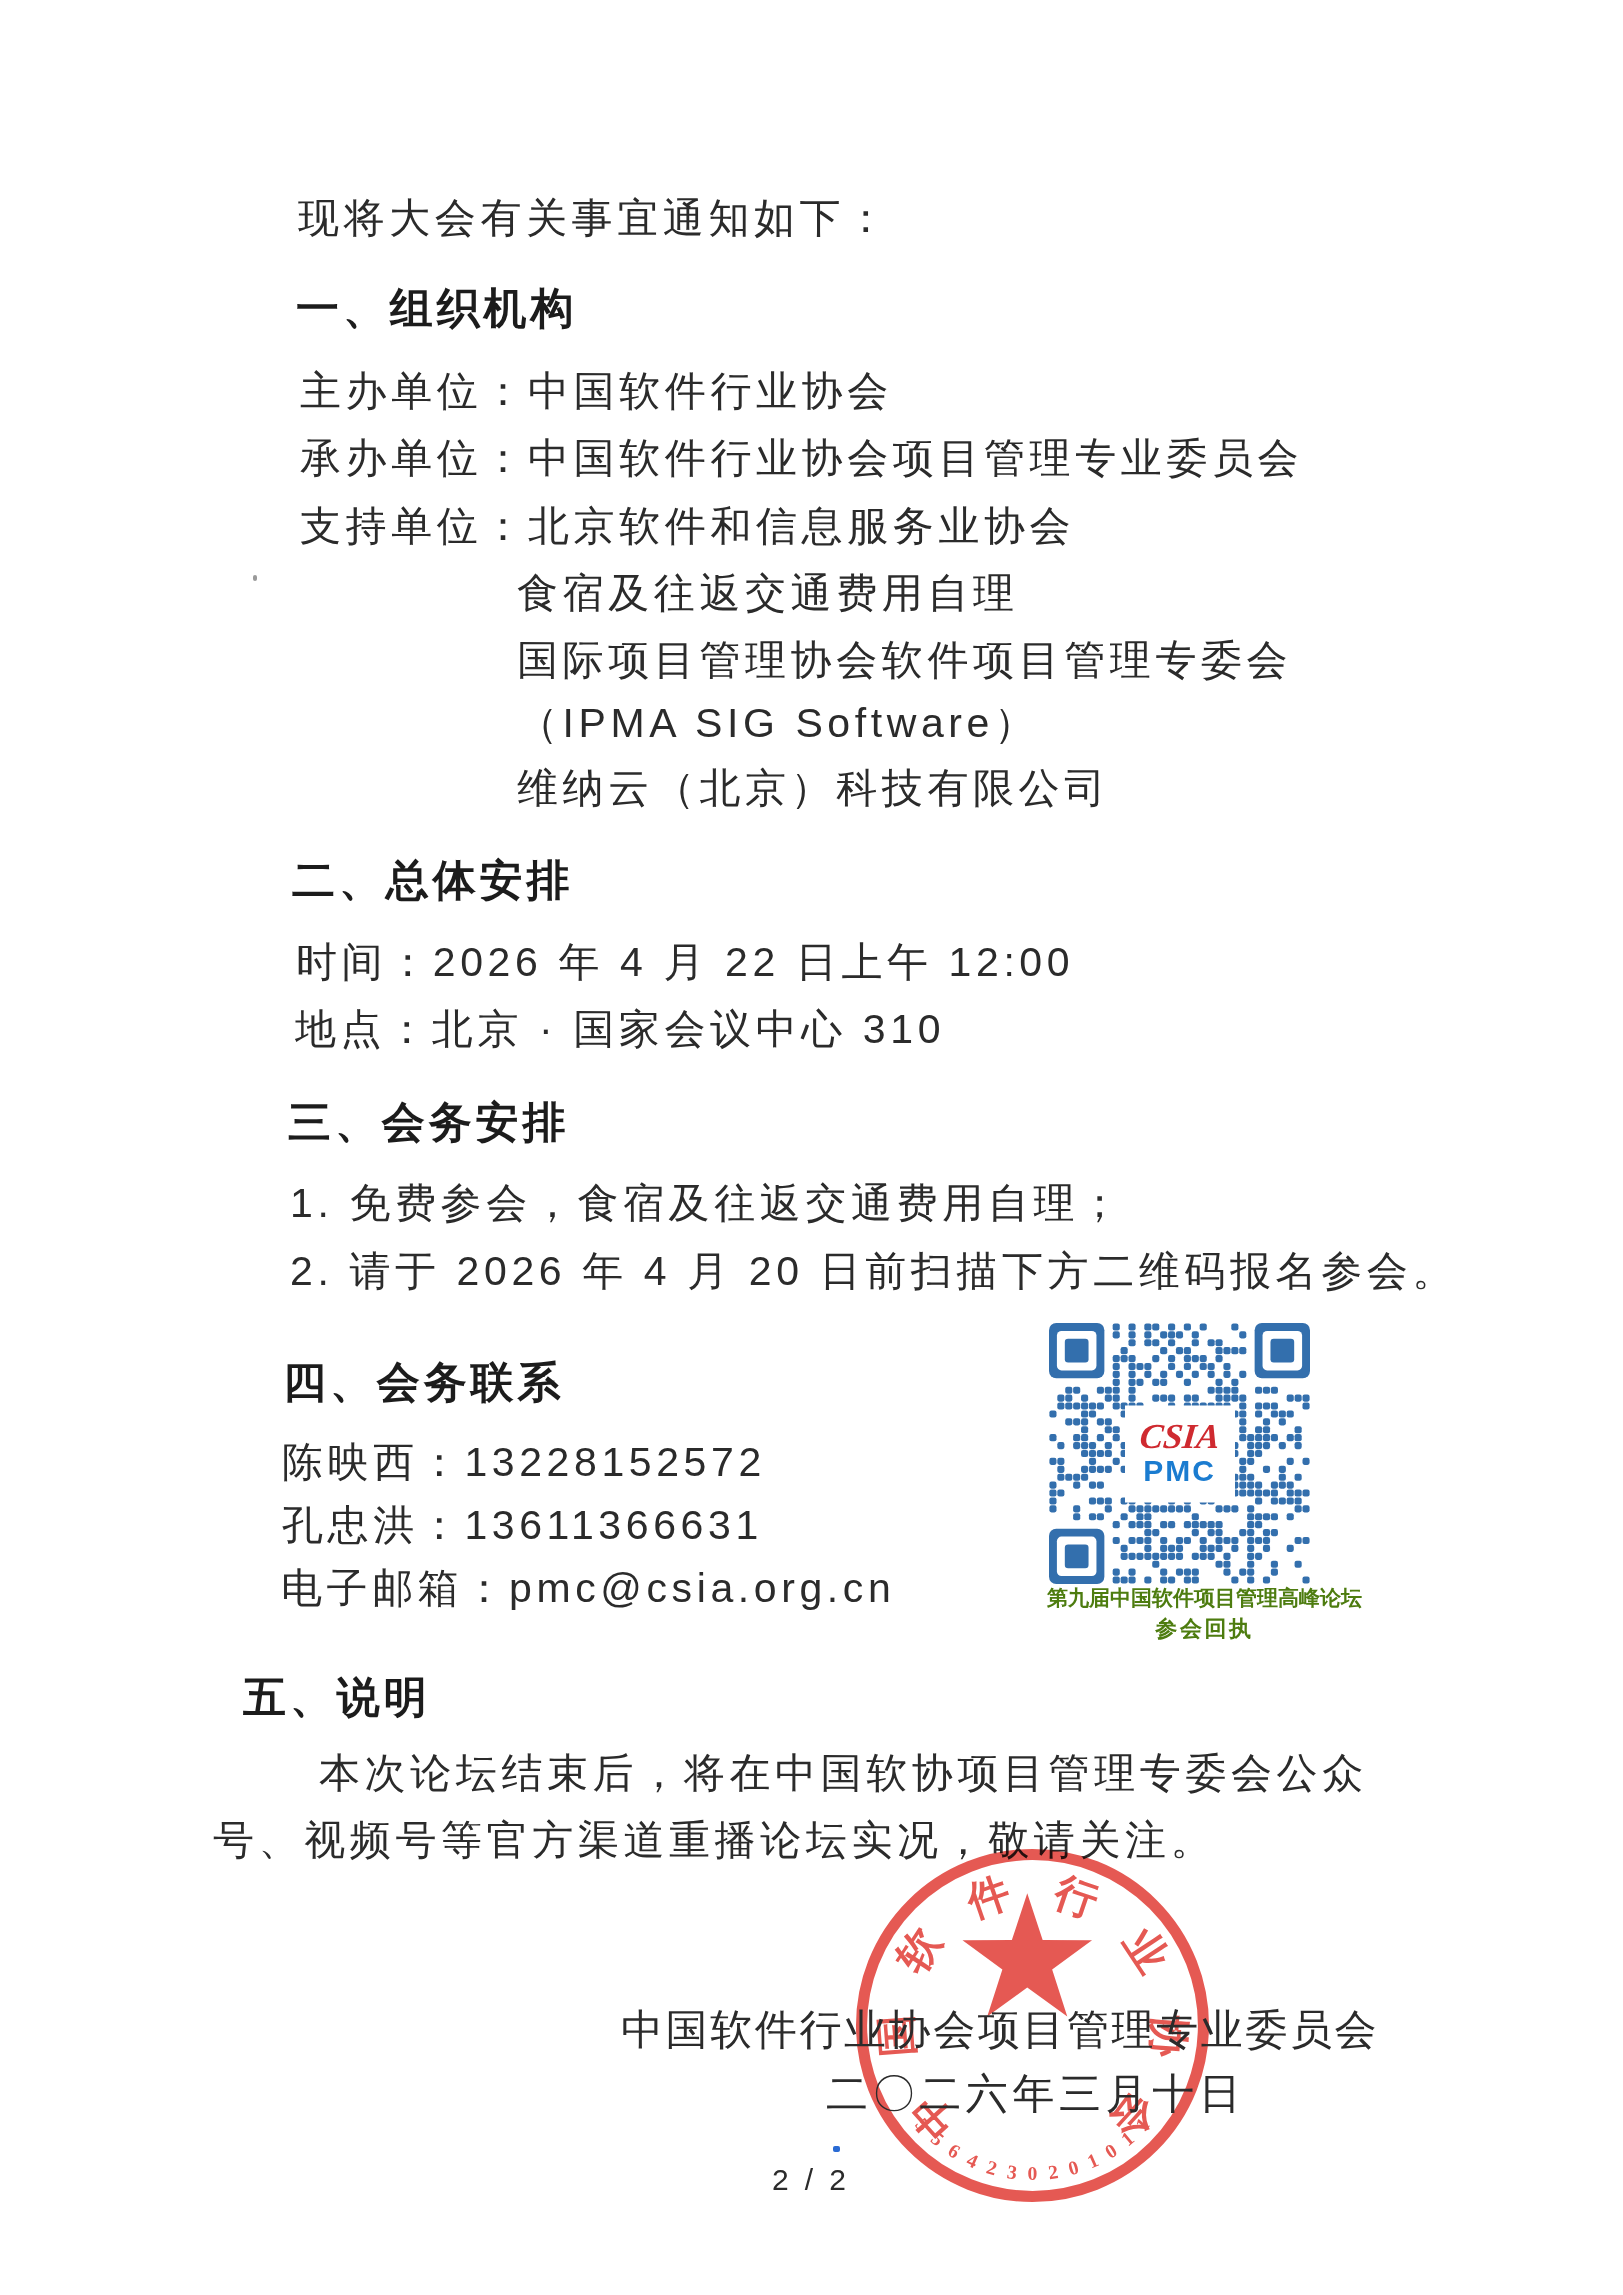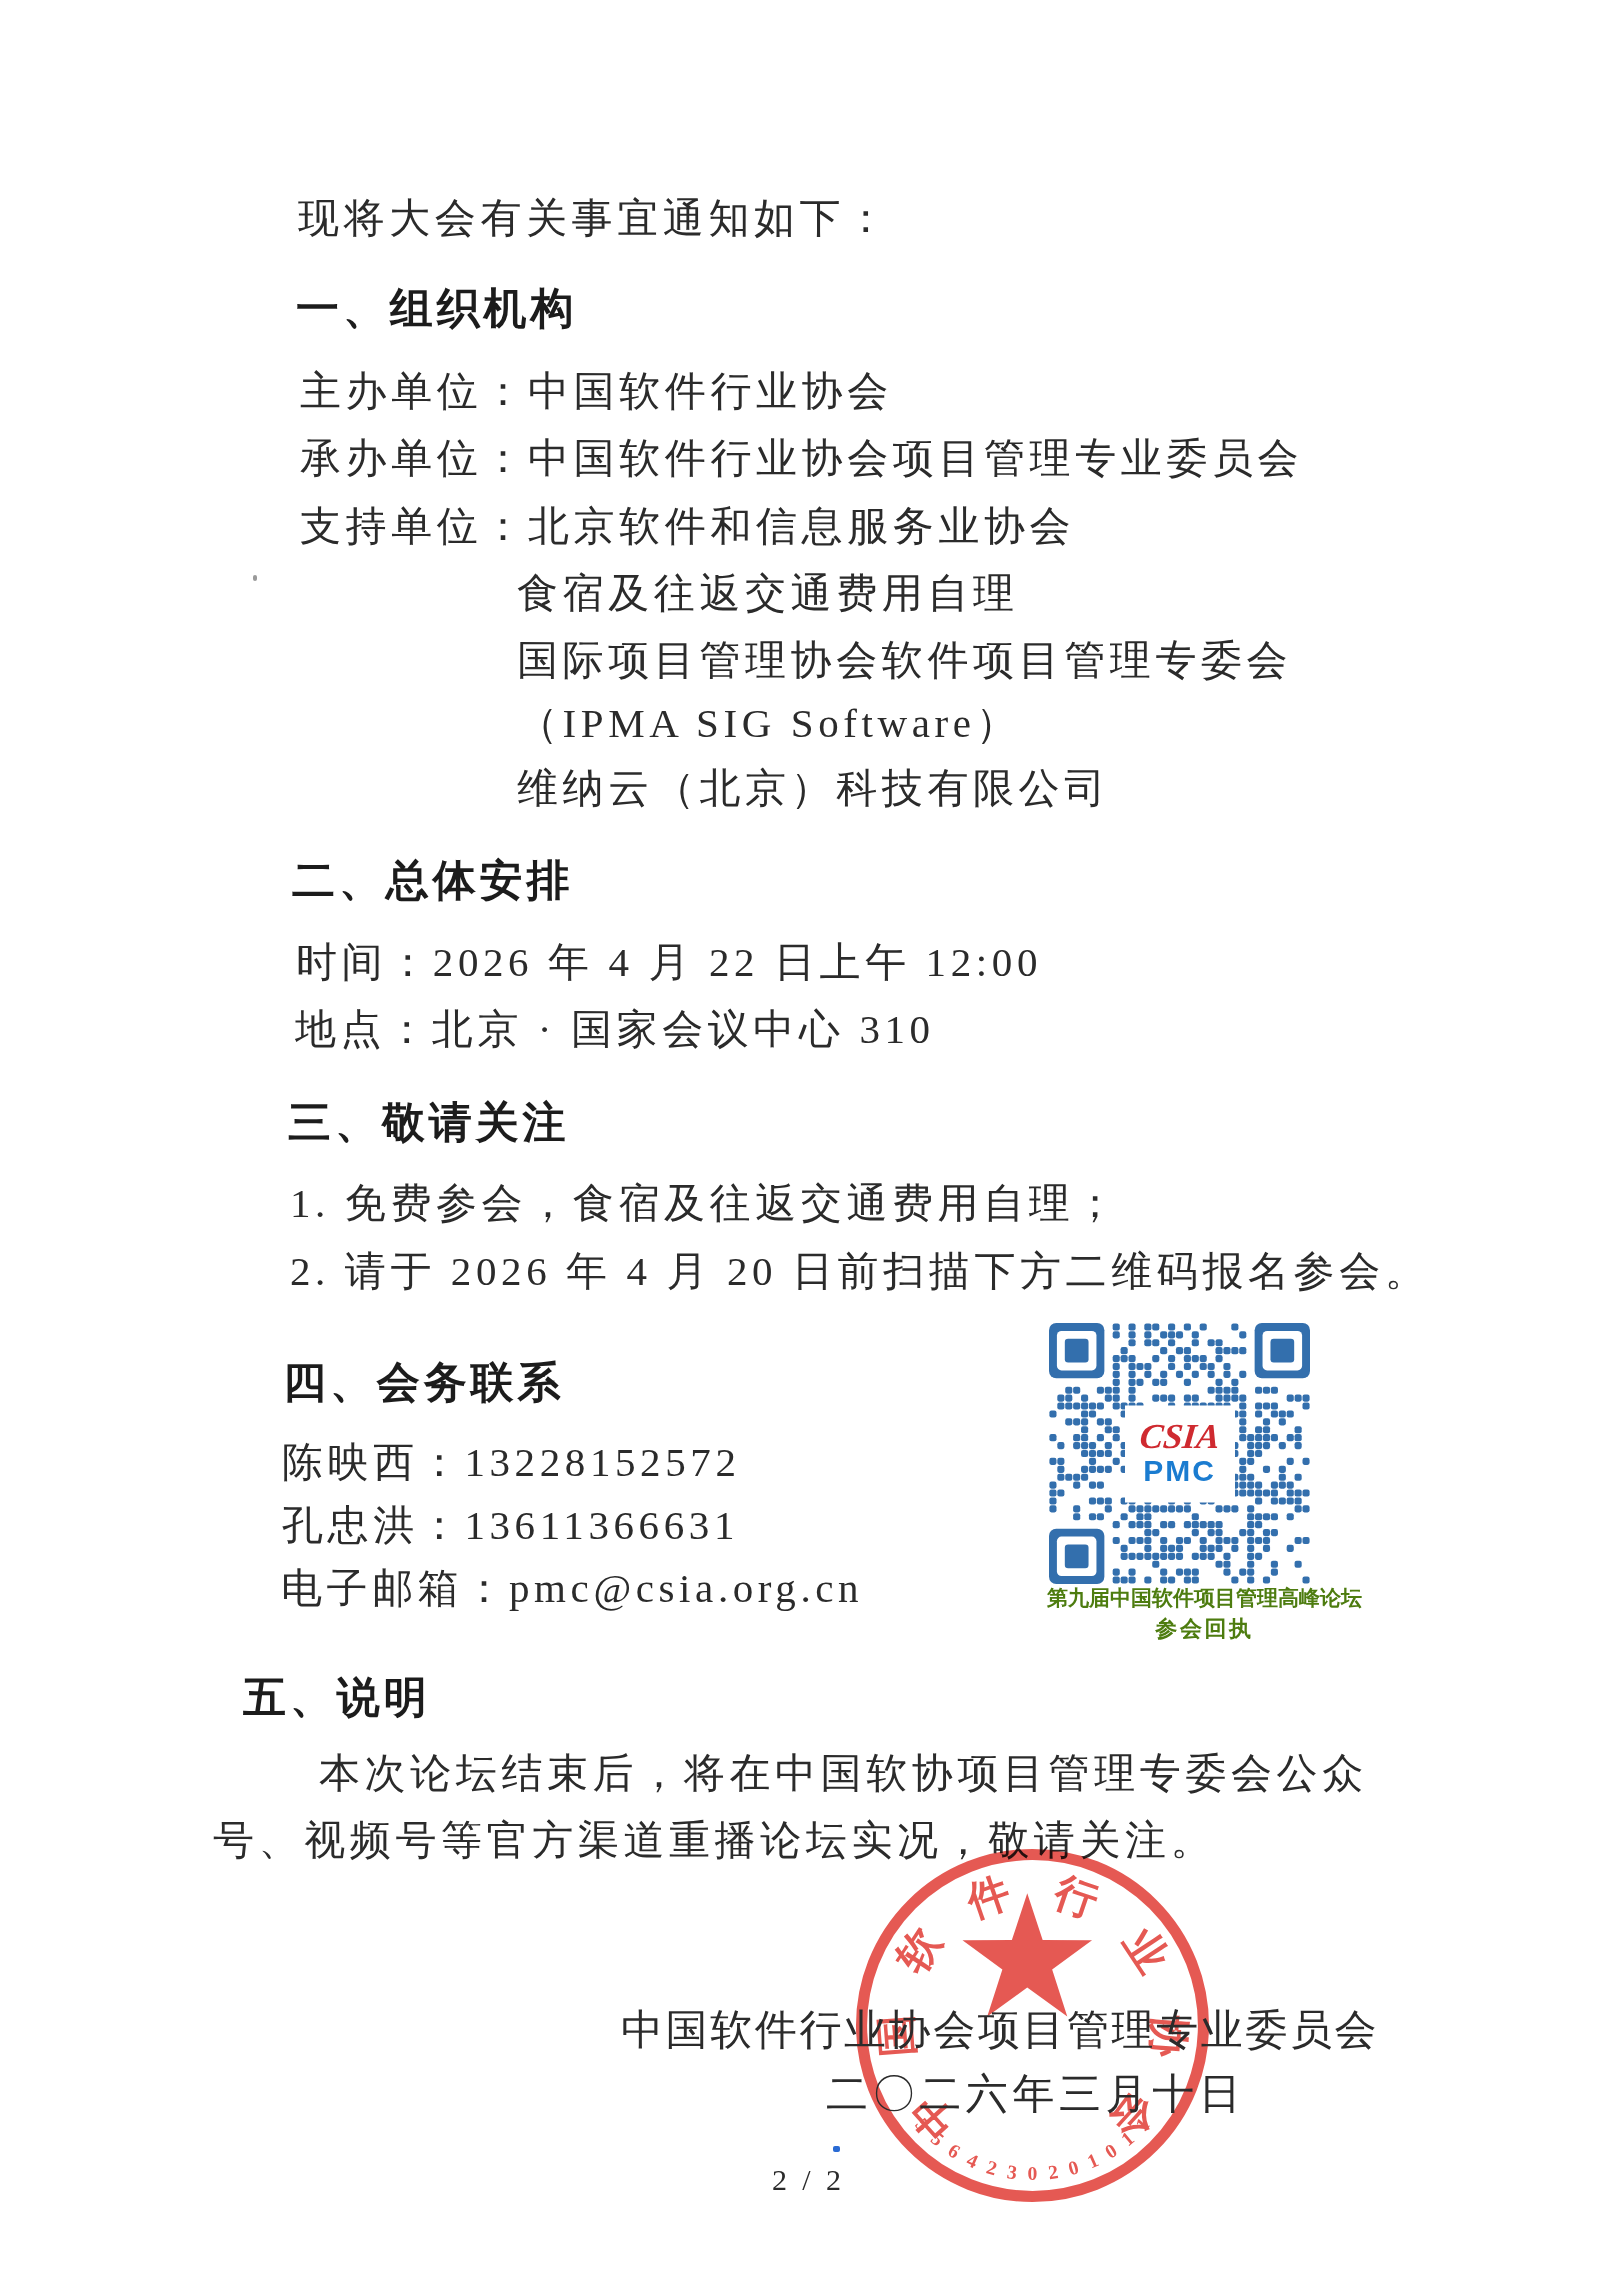--- a/index.html
+++ b/index.html
@@ -1,18 +1,18 @@
 <!DOCTYPE html>
 <html style="font-size:10.5px"><head>
 <meta charset="utf-8">
 <style>
   html,body{margin:0;padding:0;background:#e8e8e8;}
   .page{position:relative;width:1623px;height:2295px;background:#ffffff;overflow:hidden;}
   .abs{position:absolute;white-space:nowrap;}
-  .song{font-family:Liberation Serif, serif;color:#2b2b2b;text-align:center;}
+  .song{font-family:Liberation Sans, sans-serif;color:#2b2b2b;text-align:center;}
   .hei{font-family:"Liberation Sans","DejaVu Sans",sans-serif;font-weight:700;color:#1c1c1c;}
   .body-line{font-size:41px;letter-spacing:4.6px;}
   .heading{font-size:43px;letter-spacing:3.9px;}
   .qr-wrap{position:absolute;left:1049px;top:1323px;width:261px;height:261px;}
   .qr-logo{position:absolute;left:50%;top:50%;transform:translate(-50%,-50%);width:110px;height:97px;
            background:#ffffff;display:flex;flex-direction:column;align-items:center;justify-content:center;}
   .csia{font-family:"Liberation Serif",serif;font-style:italic;font-weight:700;font-size:35px;
         letter-spacing:0px;transform:skewX(-6deg);line-height:1;}
   .pmc{font-family:"Liberation Sans",sans-serif;font-weight:700;font-size:30px;letter-spacing:2px;line-height:1.15;}
   .qr-cap{position:absolute;left:1042px;width:325px;text-align:center;
@@ -47,21 +47,21 @@
   <div class="abs hei heading" style="left:292px;top:852px;">二、总体安排</div>
 
   <div class="abs song body-line" style="left:517px;top:761px;">维纳云（北京）科技有限公司</div>
   <div class="abs song body-line" style="left:296px;top:935px;">
     <span>时间：</span><span>2026 年 4 月 22 日上午 12:00</span>
   </div>
   <div class="abs song body-line" style="left:295px;top:1002px;">
     <span>地点：</span><span>北京 · 国家会议中心 310</span>
   </div>
 
-  <div class="abs hei heading" style="left:288px;top:1094px;">三、敬请关注</div>
+  <div class="abs hei heading" style="left:288px;top:1094px;">三、会务安排</div>
   <div class="abs song body-line" style="left:290px;top:1176px;">1. 免费参会，食宿及往返交通费用自理；</div>
   <div class="abs song body-line" style="left:290px;top:1244px;">2. 请于 2026 年 4 月 20 日前扫描下方二维码报名参会。</div>
 
   <div class="abs hei heading" style="left:283px;top:1354px;">四、会务联系</div>
   <div class="abs song body-line" style="left:282px;top:1435px;">
     <span>陈映西：</span><span>13228152572</span>
   </div>
   <div class="abs song body-line" style="left:282px;top:1498px;">
     <span>孔忠洪：</span><span>13611366631</span>
   </div>

